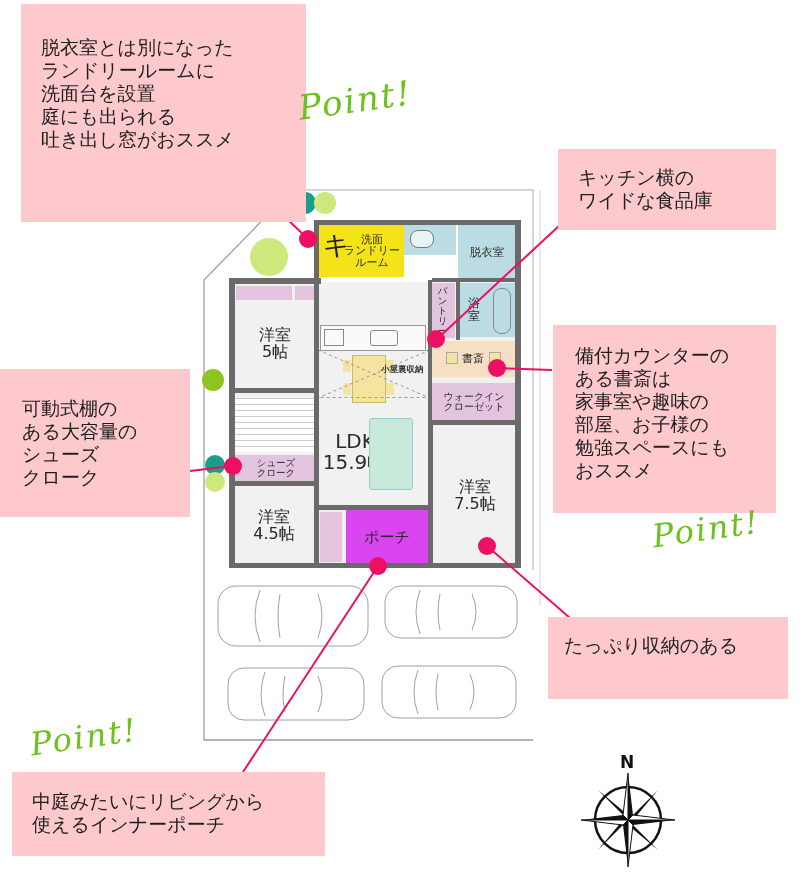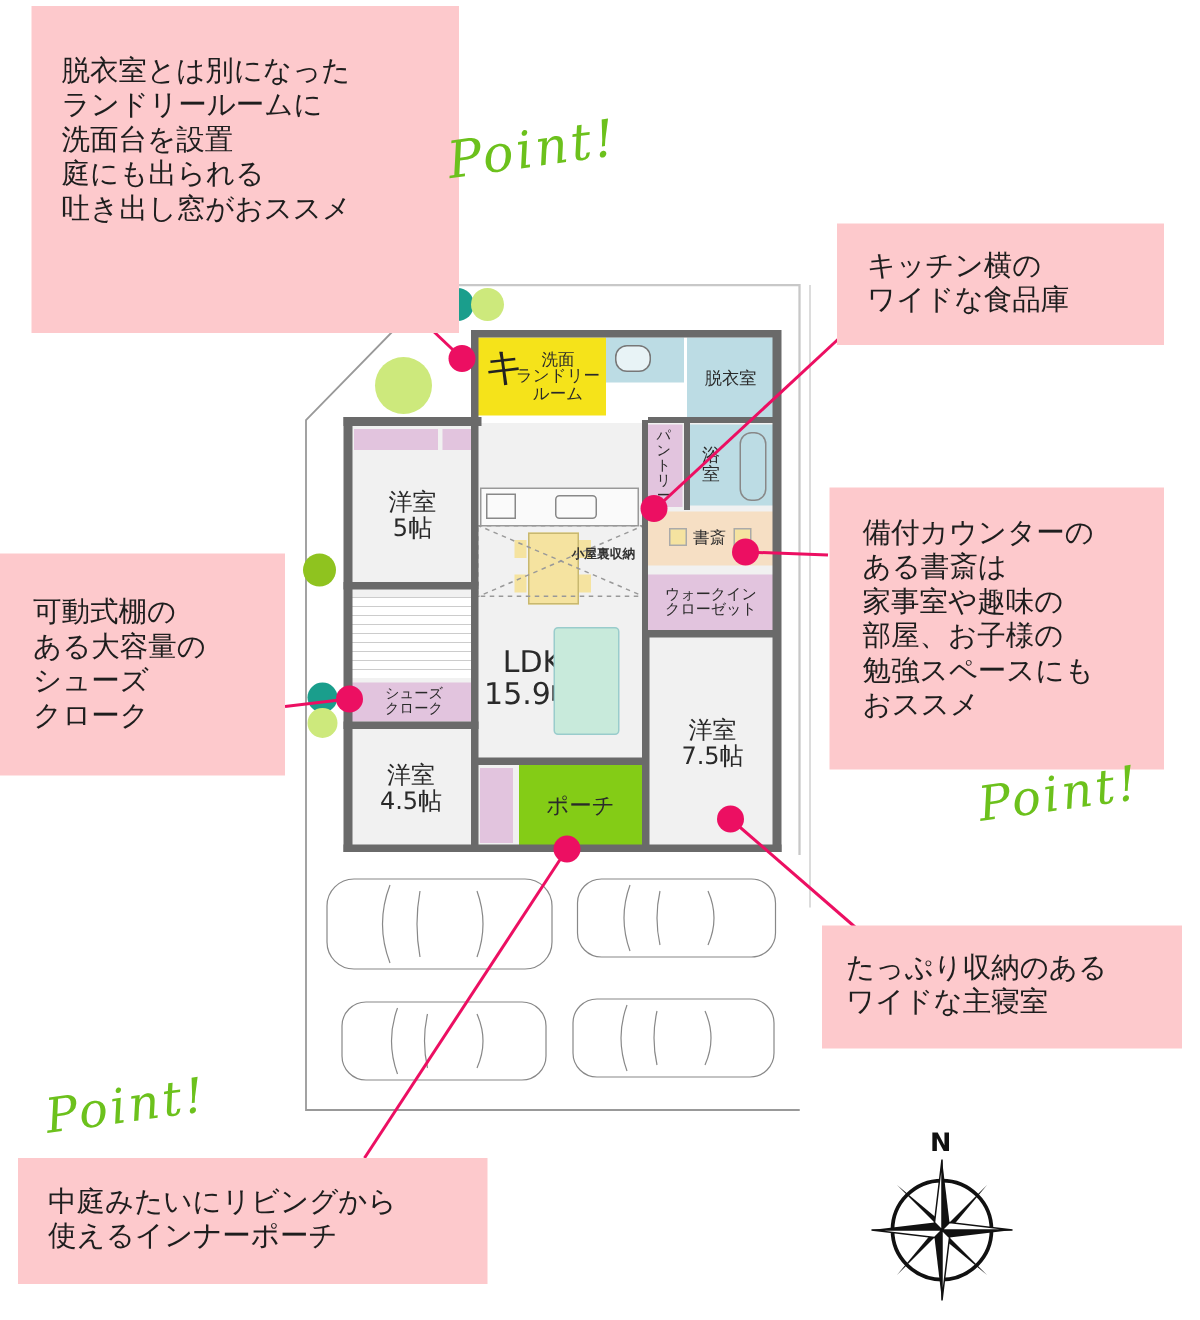--- a/index.html
+++ b/index.html
@@ -107,21 +107,21 @@
     <span>シューズ</span>
     <span>クローク</span>
   </div>
 
   <div class="room" style="left:234px;top:487px;width:80px;height:78px;font-size:16px;">
     <span>洋室</span>
     <span>4.5帖</span>
   </div>
   <div class="abs" style="left:320px;top:512px;width:22px;height:50px;background:#e2c4de;"></div>
 
-  <div class="room" style="left:346px;top:510px;width:82px;height:55px;background:#84cc16;font-size:15px;">
+  <div class="room" style="left:346px;top:510px;width:82px;height:55px;background:#d946ef;font-size:15px;">
     <span>ポーチ</span>
   </div>
 
   <div class="room" style="left:433px;top:427px;width:84px;height:138px;font-size:16px;">
     <span>洋室</span>
     <span>7.5帖</span>
   </div>
 
   <div class="wall" style="left:316px;top:220px;width:202px;height:5px;"></div>
   <div class="wall" style="left:229px;top:278px;width:92px;height:6px;"></div>
@@ -209,21 +209,20 @@
 
 <div class="note" style="left:0px;top:369px;width:190px;height:148px;padding:28px 0 0 22px;">
   <span class="line">可動式棚の</span>
   <span class="line">ある大容量の</span>
   <span class="line">シューズ</span>
   <span class="line">クローク</span>
 </div>
 
 <div class="note" style="left:548px;top:617px;width:240px;height:82px;padding:17px 0 0 16px;">
   <span class="line">たっぷり収納のある</span>
-  <span class="line">ワイドな主寝室</span>
 </div>
 
 <div class="note" style="left:12px;top:772px;width:313px;height:84px;padding:18px 0 0 20px;">
   <span class="line">中庭みたいにリビングから</span>
   <span class="line">使えるインナーポーチ</span>
 </div>
 
 <div class="point" style="left:298px;top:80px;font-family:'DejaVu Serif',serif;font-style:italic;font-size:34px;color:#6cc11c;transform:rotate(-8deg);letter-spacing:2px;">Point!</div>
 <div class="point" style="left:652px;top:510px;font-family:'DejaVu Serif',serif;font-style:italic;font-size:32px;color:#6cc11c;transform:rotate(-8deg);letter-spacing:2px;">Point!</div>
 <div class="point" style="left:30px;top:718px;font-family:'DejaVu Serif',serif;font-style:italic;font-size:32px;color:#6cc11c;transform:rotate(-8deg);letter-spacing:2px;">Point!</div>

